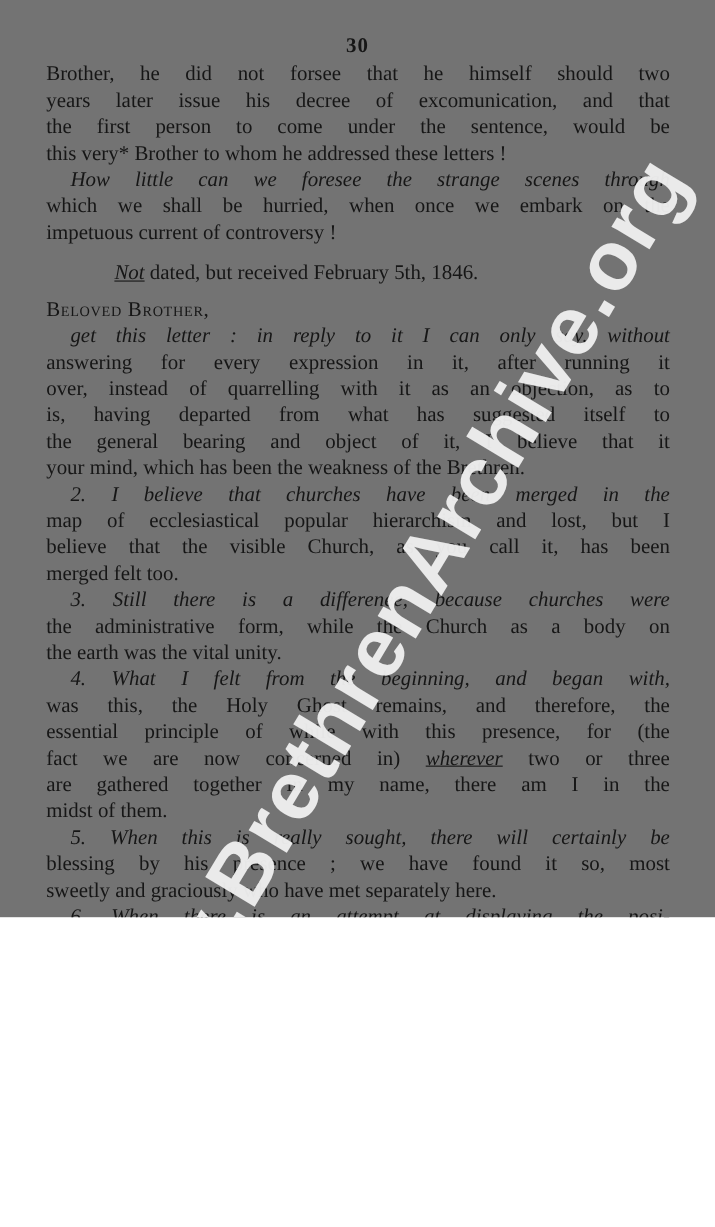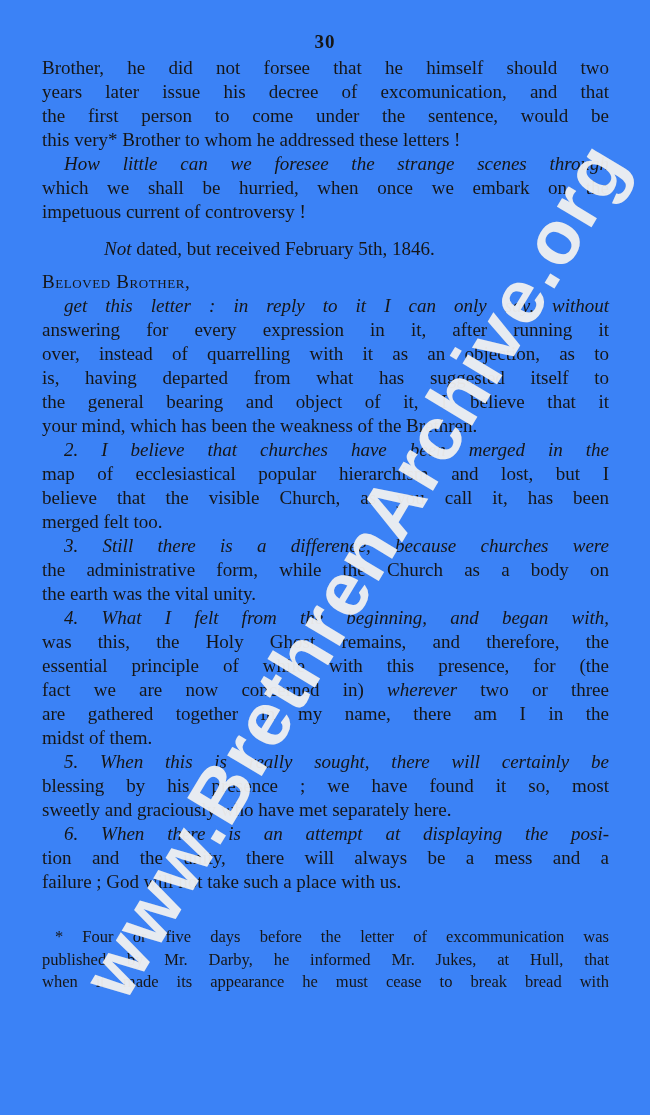--- a/index.html
+++ b/index.html
@@ -1,20 +1,20 @@
 <!DOCTYPE html>
 <html><head>
 <meta charset="utf-8">
 <style>
   html, body { margin: 0; padding: 0; background: #ffffff; }
   .page {
     position: relative;
     width: 650px;
-    height: 1115px;
-    background: #3b82f6;
+    height: 834px;
+    background: #737373;
     overflow: hidden;
     font-family: "Liberation Serif", "DejaVu Serif", serif;
     color: #161616;
   }
   .page-number {
     position: absolute;
     top: 31px;
     left: 0;
     width: 650px;
     text-align: center;
@@ -45,21 +45,21 @@
     font-variant: small-caps;
     letter-spacing: 0.6px;
   }
   .para.salutation .line { text-align: right; text-align-last: left; }
   .para.footnote {
     margin-top: 32px;
     font-size: 16.5px;
     line-height: 22.5px;
   }
   .para.footnote .line:first-child { text-indent: 13px; }
-  i { font-style: italic; }
+  i { font-style: italic; text-decoration: underline; }
   .watermark {
     position: absolute;
     left: -245px;
     top: 520px;
     width: 1200px;
     height: 100px;
     line-height: 100px;
     text-align: center;
     font-family: "Liberation Sans", "DejaVu Sans", sans-serif;
     font-weight: bold;

